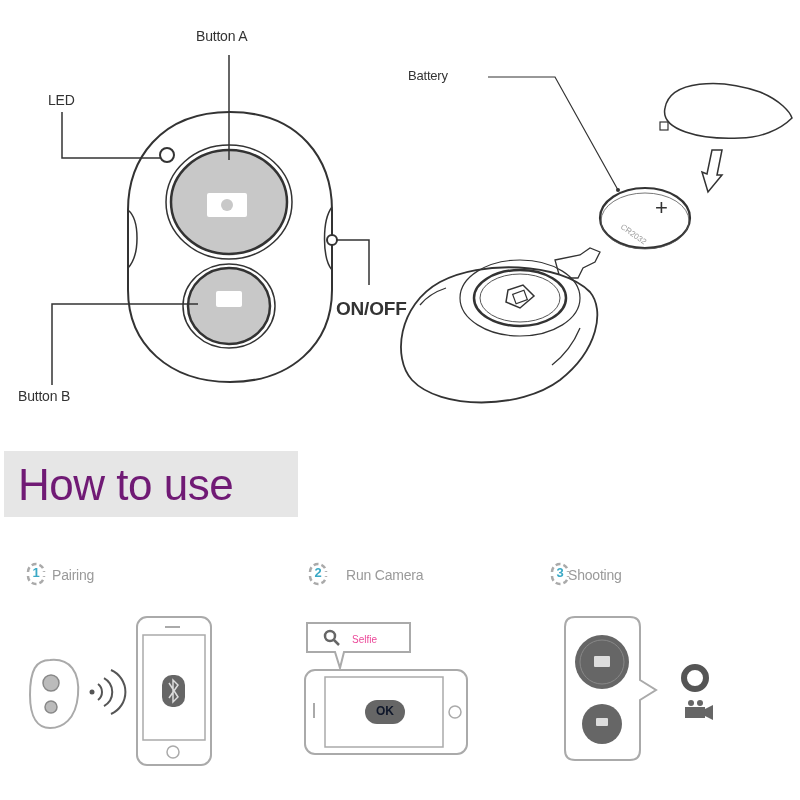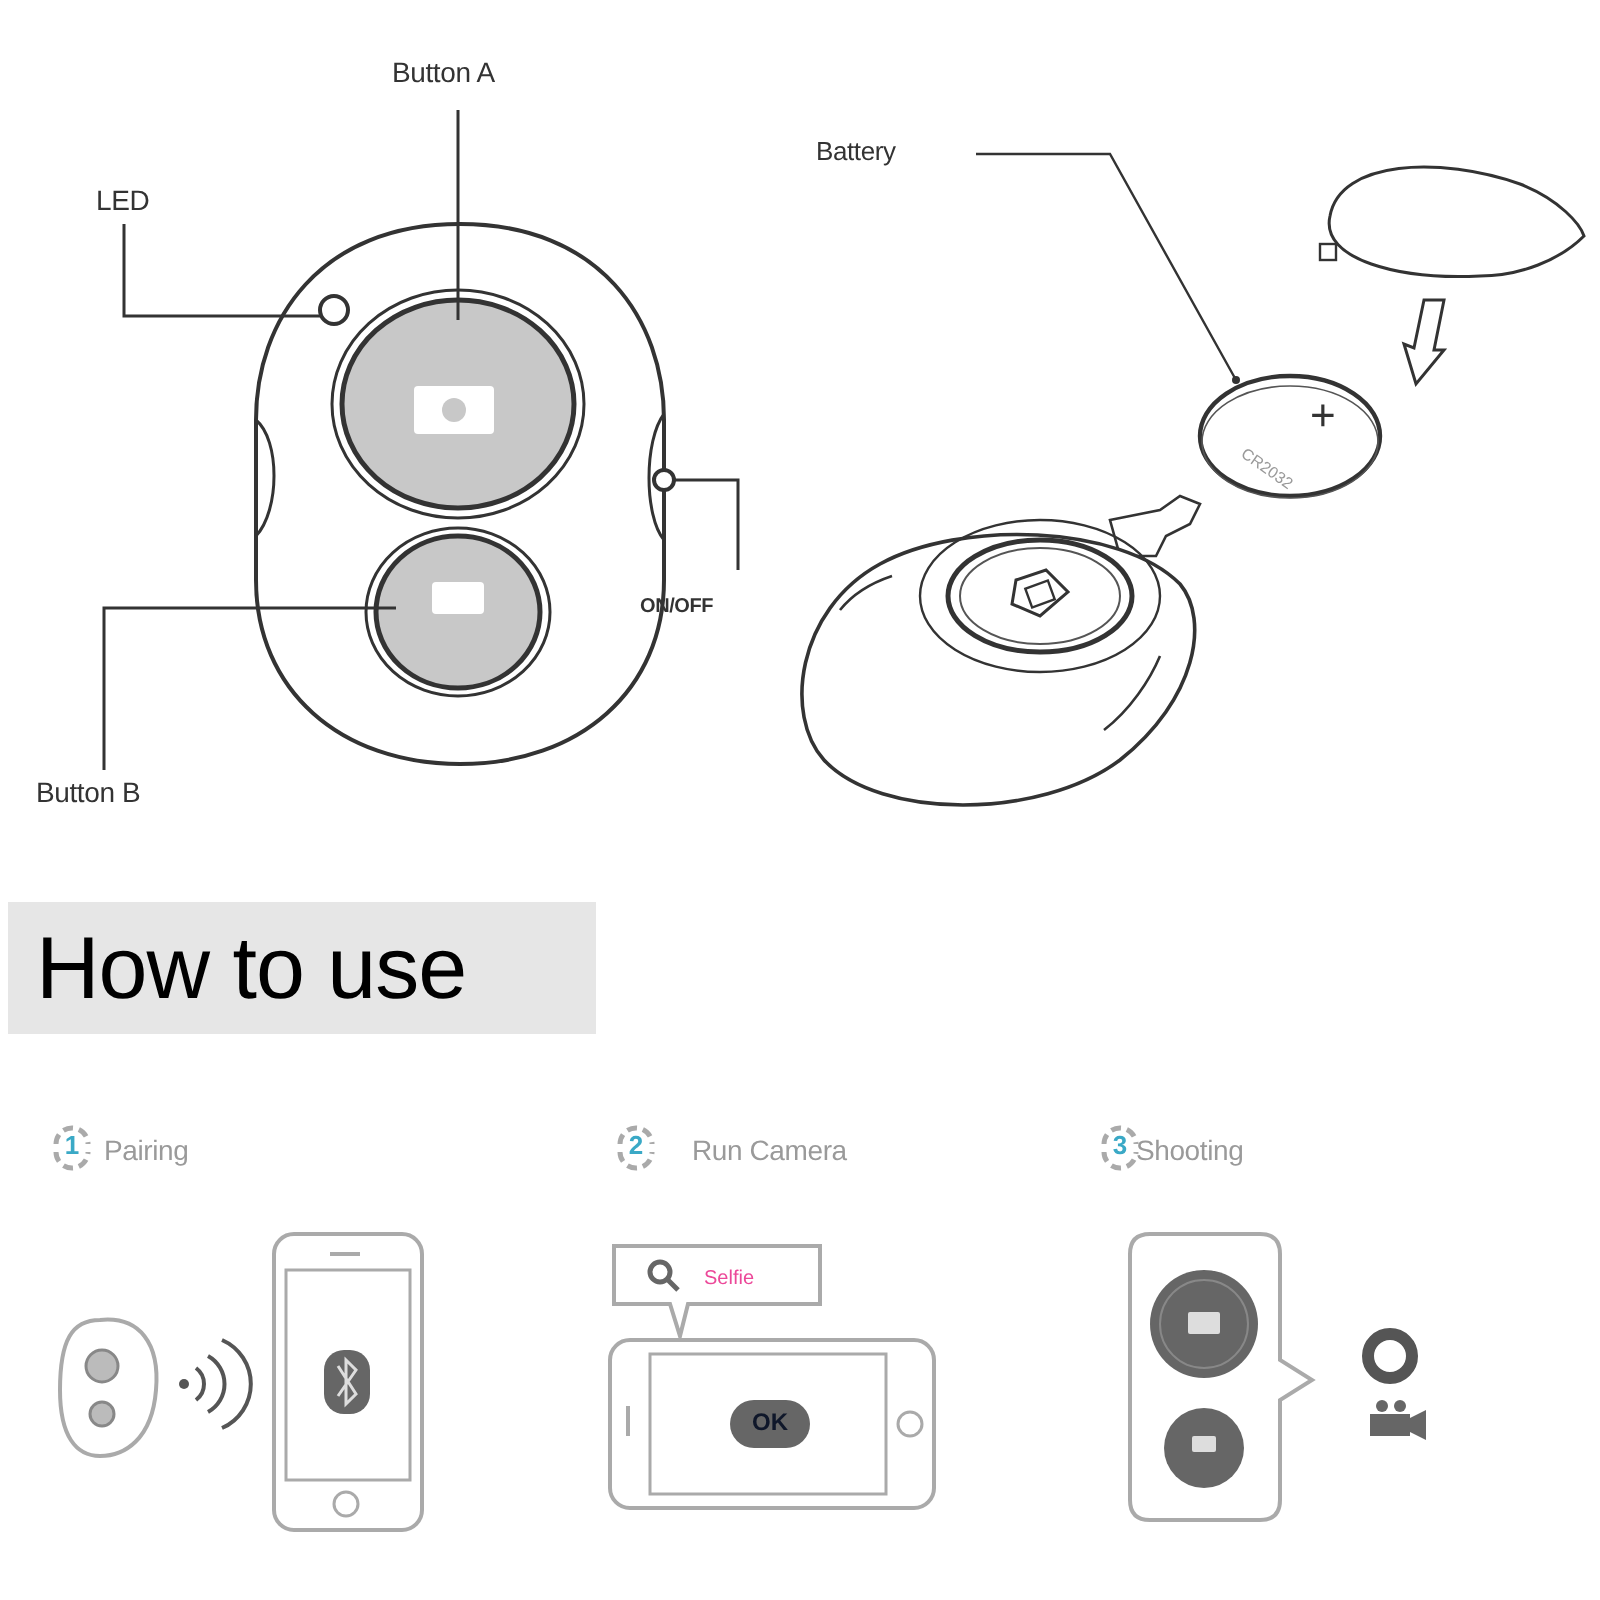--- a/index.html
+++ b/index.html
@@ -7,21 +7,21 @@
   body { position: relative; font-family: "Liberation Sans", sans-serif; color: #222; }
   .abs { position: absolute; }
   .label { font-family: "Liberation Sans", sans-serif; font-size: 14px; color: #333; letter-spacing: -0.2px; }
   .diagram-svg { position: absolute; left: 0; top: 0; }
   .how-banner {
     position: absolute; left: 4px; top: 451px; width: 294px; height: 66px;
     background: #e6e6e6;
   }
   .how-title {
     position: absolute; left: 18px; top: 457px;
-    font-family: "Liberation Sans", sans-serif; font-size: 44px; color: #000000;
+    font-family: "Liberation Sans", sans-serif; font-size: 44px; color: #701a75;
     line-height: 56px; letter-spacing: -0.5px;
   }
   .step-label {
     position: absolute; font-family: "Liberation Sans", sans-serif;
     font-size: 14px; color: #9a9a9a; letter-spacing: -0.2px; text-align: right;
   }
   .step-badge {
     position: absolute; width: 24px; height: 24px;
   }
   .step-num {
@@ -94,21 +94,21 @@
 
   <path d="M508 290 L 523 285 L 534 296 L 520 308 L 506 302 Z" fill="none" stroke="#333" stroke-width="1.5"></path>
   <rect x="514" y="292" width="12" height="10" fill="none" stroke="#333" stroke-width="1.2" transform="rotate(-20 520 297)"></rect>
 
   <path d="M420 305 C 428 295, 440 290, 446 288" fill="none" stroke="#333" stroke-width="1.3"></path>
   <path d="M552 365 C 565 355, 575 340, 580 328" fill="none" stroke="#333" stroke-width="1.3"></path>
 </svg>
 
 <div class="abs label" style="left:196px; top:28px;">Button A</div>
 <div class="abs label" style="left:28px; top:92px;margin-left:20px;">LED</div>
-<div class="abs label" style="left:320px; top:298px; font-weight:bold; font-size:10px;">ON/OFF</div>
+<div class="abs label" style="left:336px; top:298px; font-weight:bold; font-size:19px;">ON/OFF</div>
 <div class="abs label" style="left:18px; top:388px;">Button B</div>
 <div class="abs label" style="left:408px; top:68px; font-size:13px;">Battery</div>
 
 <div class="how-banner"></div>
 <div class="how-title">How to use</div>
 
 <div class="step-badge" style="left:24px; top:562px;">
   <svg width="24" height="24" viewBox="0 0 24 24">
     <path d="M4 10 A8 8 0 0 1 20 10" fill="none" stroke="#aaa" stroke-width="2.5" stroke-dasharray="5 3"></path>
     <path d="M4 14 A8 8 0 0 0 20 14" fill="none" stroke="#aaa" stroke-width="2.5" stroke-dasharray="5 3"></path>

